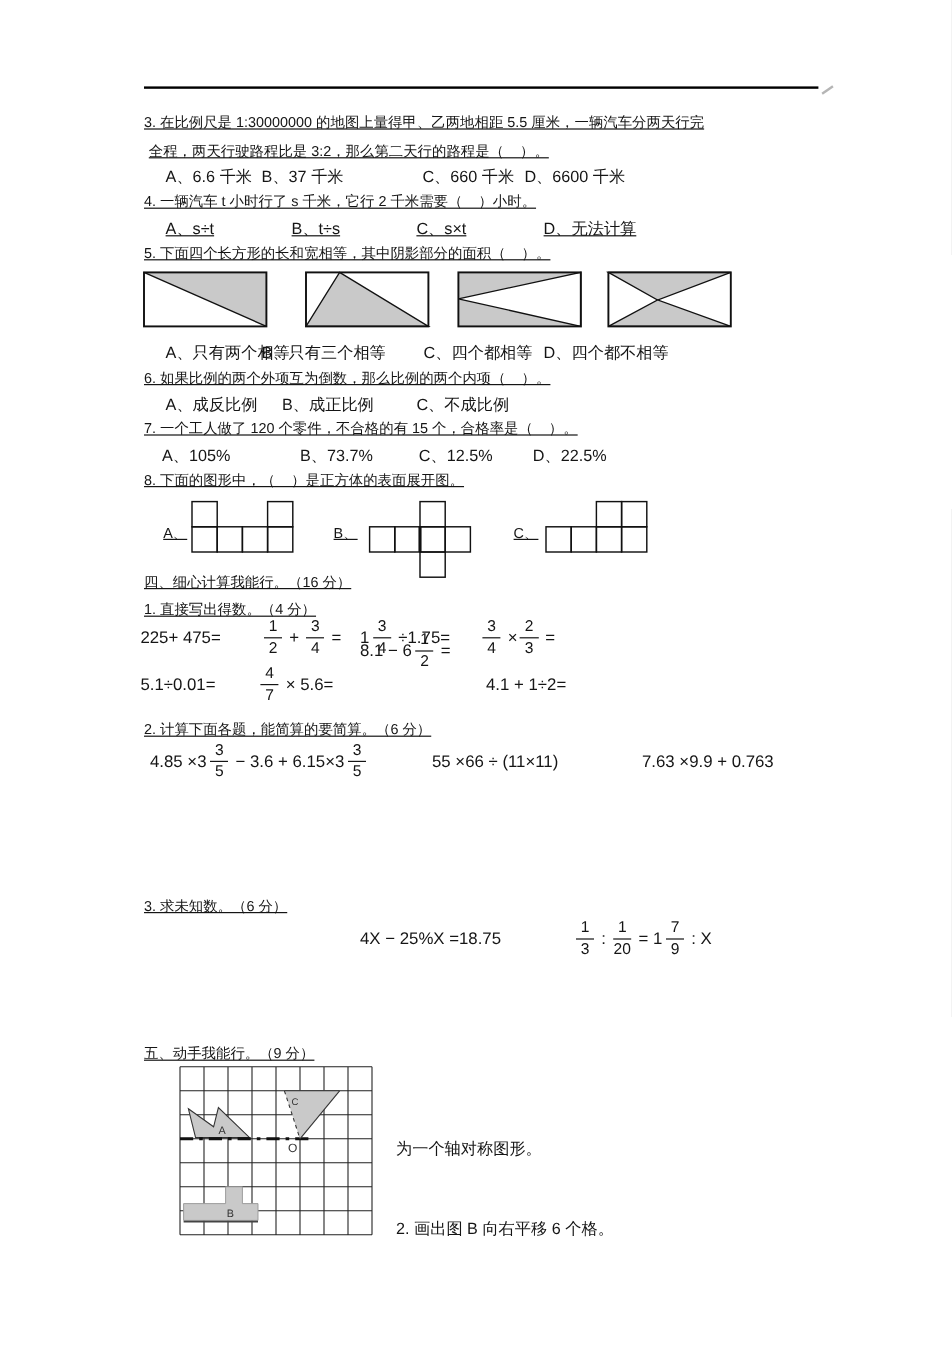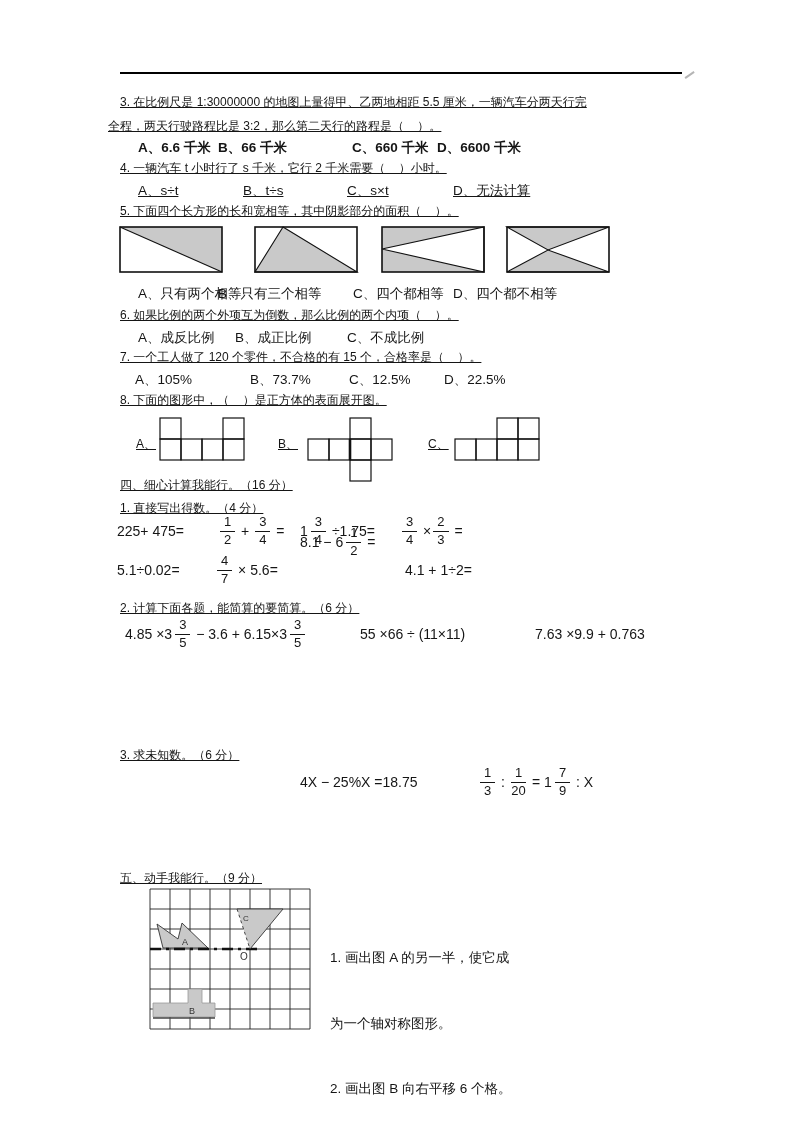--- a/index.html
+++ b/index.html
@@ -7,21 +7,21 @@
     position:relative; width:793px; height:1122px; margin:0 auto;
     background:#ffffff; overflow:hidden;
     font-family:"Liberation Sans", sans-serif;
     color:#151515;
   }
   .top-rule { position:absolute; left:120px; top:72px; width:562px; height:2px; background:#000; }
   .rule-tick { position:absolute; left:684px; top:74px; width:11px; height:1.6px; background:#b5b5b5; transform:rotate(-35deg); }
 
   .tline { position:absolute; font-size:12px; line-height:17px; white-space:pre;text-decoration:underline; }
   .opts { position:absolute; display:grid; font-size:13.5px; white-space:pre; }
-  .opts-q3 { grid-template-columns:80px 134px 85px auto;font-weight:bold; }
+  .opts-q3 { grid-template-columns:80px 134px 85px auto; }
   .opts-q4 { grid-template-columns:105px 104px 106px auto;text-decoration:underline; }
   .opts-q5 { grid-template-columns:80px 135px 100px auto; }
   .opts-q6 { grid-template-columns:97px 112px auto; }
   .opts-q7 { grid-template-columns:115px 99px 95px auto; }
 
   svg { position:absolute; overflow:visible; }
   .shaded { fill:#c9c9c9; }
   .edge   { stroke:#111; stroke-width:1.1; fill:none; }
   .outline{ stroke:#111; stroke-width:1.6; fill:none; }
   .cell   { stroke:#111; stroke-width:1.2; fill:none; }
@@ -37,24 +37,24 @@
   .gridtext { font-family:"Liberation Sans", sans-serif; fill:#333; }
 </style>
 </head>
 <body>
 
 <div class="page">
   <div class="top-rule"></div>
   <div class="rule-tick"></div>
 
   <div class="tline" style="left:120px;top:94px">3. 在比例尺是 1:30000000 的地图上量得甲、乙两地相距 5.5 厘米，一辆汽车分两天行完</div>
-  <div class="tline" style="left:108px;top:118px">全程，两天行驶路程比是 3:2，那么第二天行的路程是（    ）。</div>
+  <div class="tline" style="left:124px;top:118px">全程，两天行驶路程比是 3:2，那么第二天行的路程是（    ）。</div>
   <div class="opts opts-q3" style="left:138px;top:139px">
     <span>A、6.6 千米</span>
-    <span>B、66 千米</span>
+    <span>B、37 千米</span>
     <span>C、660 千米</span>
     <span>D、6600 千米</span>
   </div>
 
   <div class="tline" style="left:120px;top:160px">4. 一辆汽车 t 小时行了 s 千米，它行 2 千米需要（    ）小时。</div>
   <div class="opts opts-q4" style="left:138px;top:182px">
     <span>A、s÷t</span>
     <span>B、t÷s</span>
     <span>C、s×t</span>
     <span>D、无法计算</span>
@@ -141,21 +141,21 @@
   </svg>
 
   <div class="tline" style="left:120px;top:477px">四、细心计算我能行。（16 分）</div>
   <div class="tline" style="left:120px;top:500px">1. 直接写出得数。（4 分）</div>
 
   <div class="expr" style="left:117px;top:512px">225+ 475=</div>
   <div class="expr" style="left:218px;top:512px"><span class="frac"><span class="fn">1</span><span class="fd">2</span></span> + <span class="frac"><span class="fn">3</span><span class="fd">4</span></span> =</div>
   <div class="expr" style="left:300px;top:512px"><span class="mx"><span class="mw">1</span><span class="frac"><span class="fn">3</span><span class="fd">4</span></span></span> ÷1.75=</div>
   <div class="expr" style="left:400px;top:512px"><span class="frac"><span class="fn">3</span><span class="fd">4</span></span> ×<span class="frac"><span class="fn">2</span><span class="fd">3</span></span> =</div>
 
-  <div class="expr" style="left:117px;top:551px">5.1÷0.02=</div>
+  <div class="expr" style="left:117px;top:551px">5.1÷0.01=</div>
   <div class="expr" style="left:215px;top:551px"><span class="frac"><span class="fn">4</span><span class="fd">7</span></span> × 5.6=</div>
   <div class="expr" style="left:300px;top:523px">8.1 − <span class="mx"><span class="mw">6</span><span class="frac"><span class="fn">1</span><span class="fd">2</span></span></span> =</div>
   <div class="expr" style="left:405px;top:551px">4.1 + 1÷2=</div>
 
   <div class="tline" style="left:120px;top:600px">2. 计算下面各题，能简算的要简算。（6 分）</div>
   <div class="expr" style="left:125px;top:614px;height:40px">4.85 ×<span class="mx"><span class="mw">3</span><span class="frac"><span class="fn">3</span><span class="fd">5</span></span></span> − 3.6 + 6.15×<span class="mx"><span class="mw">3</span><span class="frac"><span class="fn">3</span><span class="fd">5</span></span></span></div>
   <div class="expr" style="left:360px;top:614px;height:40px">55 ×66 ÷ (11×11)</div>
   <div class="expr" style="left:535px;top:614px;height:40px">7.63 ×9.9 + 0.763</div>
 
   <div class="tline" style="left:120px;top:747px">3. 求未知数。（6 分）</div>
@@ -174,18 +174,17 @@
     <line x1="138" y1="23" x2="105" y2="63" stroke="#333" stroke-width="0.9"></line>
     <line x1="92" y1="23" x2="105" y2="63" stroke="#333" stroke-width="0.9" stroke-dasharray="3 3"></line>
     <text class="gridtext" x="98" y="35" font-size="8">C</text>
     <text class="gridtext" x="95" y="74" font-size="10">O</text>
     <polygon class="shaded" points="43,103 57,103 57,117 70,117 70,131 8,131 8,117 43,117" stroke="#9a9a9a" stroke-width="0.8"></polygon>
     <line x1="8" y1="132" x2="70" y2="132" stroke="#444" stroke-width="1.6"></line>
     <text class="gridtext" x="44" y="128" font-size="9">B</text>
   </svg>
 
   <div class="instr" style="left:330px;top:904px">
-    <div>1. 画出图 A 的另一半，使它成</div>
     <div>为一个轴对称图形。</div>
     <div>2. 画出图 B 向右平移 6 个格。</div>
     
   </div>
 </div>
 
 </body></html>

